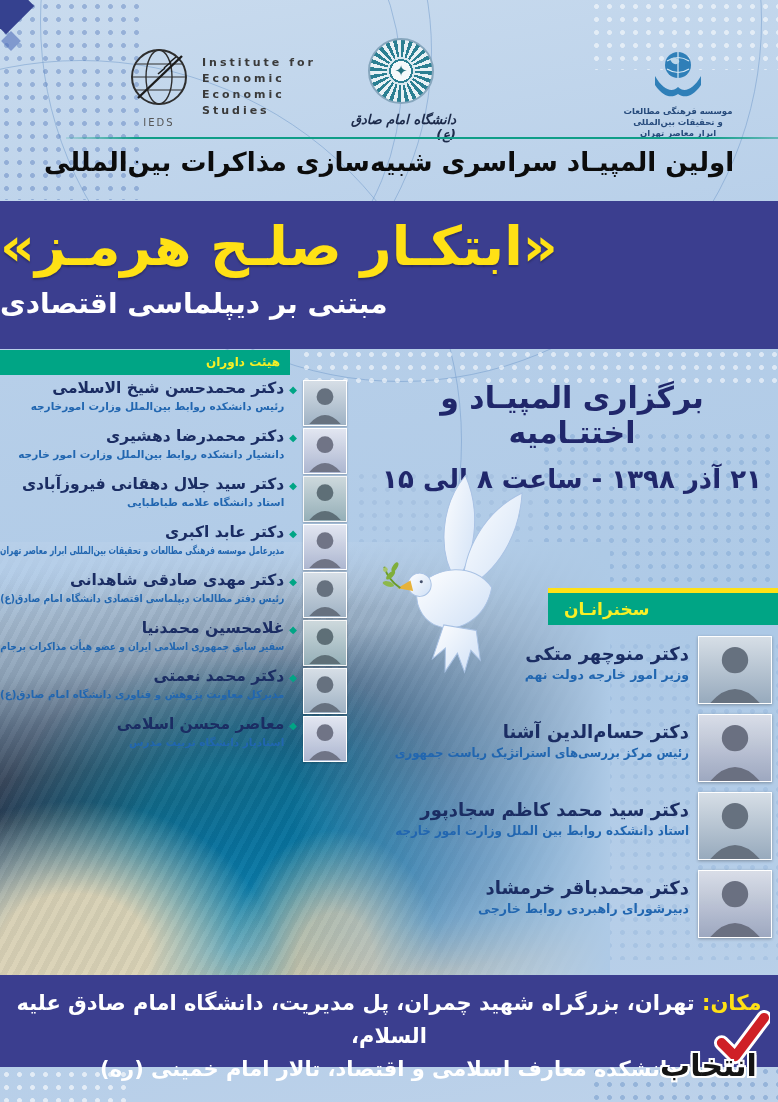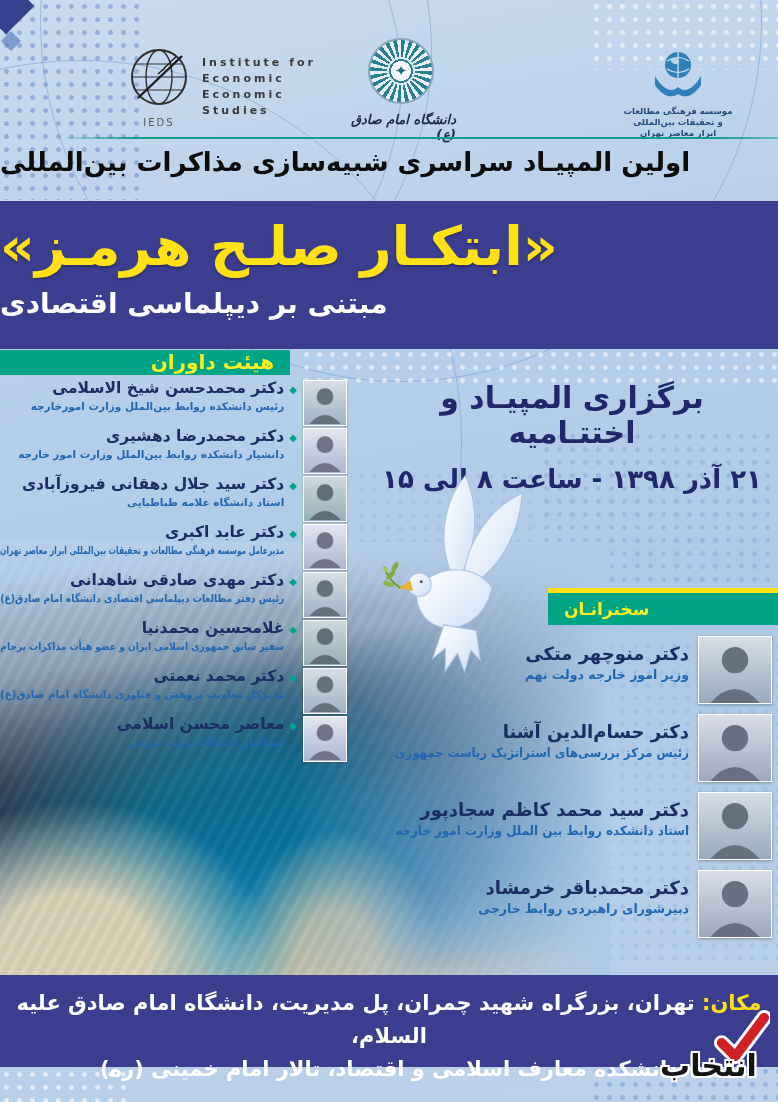--- a/index.html
+++ b/index.html
@@ -52,30 +52,30 @@
       radial-gradient(circle,#f4f8fb 0 10px,#2b7f92 10px 12px,#d9e8ef 12px 14px,rgba(0,0,0,0) 14px),
       repeating-conic-gradient(#2b7f92 0deg 7.5deg,#e8f1f5 7.5deg 15deg);
     position:relative;}
   .isu-medallion::after{content:"✦";position:absolute;inset:0;display:flex;align-items:center;justify-content:center;color:#23707f;font-size:15px;}
   .isu-caption{font-size:13px;font-weight:bold;color:#1c2a4a;margin-top:8px;font-style:italic;}
   .logo-abrar{left:585px;top:10px;flex-direction:column;width:120px;margin-left:33px;}
   .abrar-lines{font-size:8.5px;color:#274b7c;line-height:11px;text-align:center;margin-top:6px;font-weight:bold;}
   
   .divider{position:absolute;top:137px;left:66px;width:712px;height:2px;
     background:linear-gradient(90deg,rgba(18,158,137,.15),#0f9e88 10%,#0f9e88 90%,rgba(18,158,137,.5));}
-  .pretitle{position:absolute;top:147px;left:0;width:100%;text-align:left;
+  .pretitle{position:absolute;top:147px;left:0;width:100%;text-align:center;
     font-size:26px;font-weight:bold;color:#0c0c0c;}
   
   .title-band{position:absolute;top:201px;left:0;width:100%;height:148px;background:#3b3e8f;text-align:left;}
   .main-title{margin-top:10px;font-size:54px;font-weight:bold;color:#ffe115;line-height:72px;
     text-shadow:0 2px 2px rgba(0,0,0,.25);}
   .subtitle{font-size:28px;font-weight:bold;color:#ffffff;margin-top:4px;}
   
   .jury-band{position:absolute;top:350px;left:0;width:290px;height:25px;background:#00a585;}
-  .jury-band span{display:block;text-align:start;padding:0 16px;font-size:20px;font-weight:bold;color:#f8ef25;line-height:25px;}
+  .jury-band span{display:block;text-align:start;padding:0 10px;font-size:12px;font-weight:bold;color:#f8ef25;line-height:25px;}
   .jury-list{position:absolute;top:378px;left:0;width:350px;padding-right:3px;box-sizing:border-box;}
   .jury-item{display:flex;height:48px;}
   .j-photo{flex:0 0 42px;width:42px;height:44px;margin-top:2px;margin-left:6px;border:1px solid #fff;
     background:linear-gradient(#d6dee6,#9fb2c4);box-shadow:0 1px 2px rgba(0,0,0,.25);}
   .j-photo svg,.s-photo svg{display:block;width:100%;height:100%;}
   .diamond{flex:0 0 auto;color:#00a585;font-size:10px;line-height:10px;margin-top:7px;margin-left:5px;}
   .j-text{flex:1;min-width:0;text-align:right;}
   .j-name{font-size:15.5px;font-weight:bold;color:#1b2d63;line-height:21px;}
   .j-role{font-size:10.5px;font-weight:bold;color:#2166b0;line-height:15px;white-space:nowrap;}
   .jury-item:nth-child(2n) .j-photo{filter:hue-rotate(18deg) brightness(1.04);}

